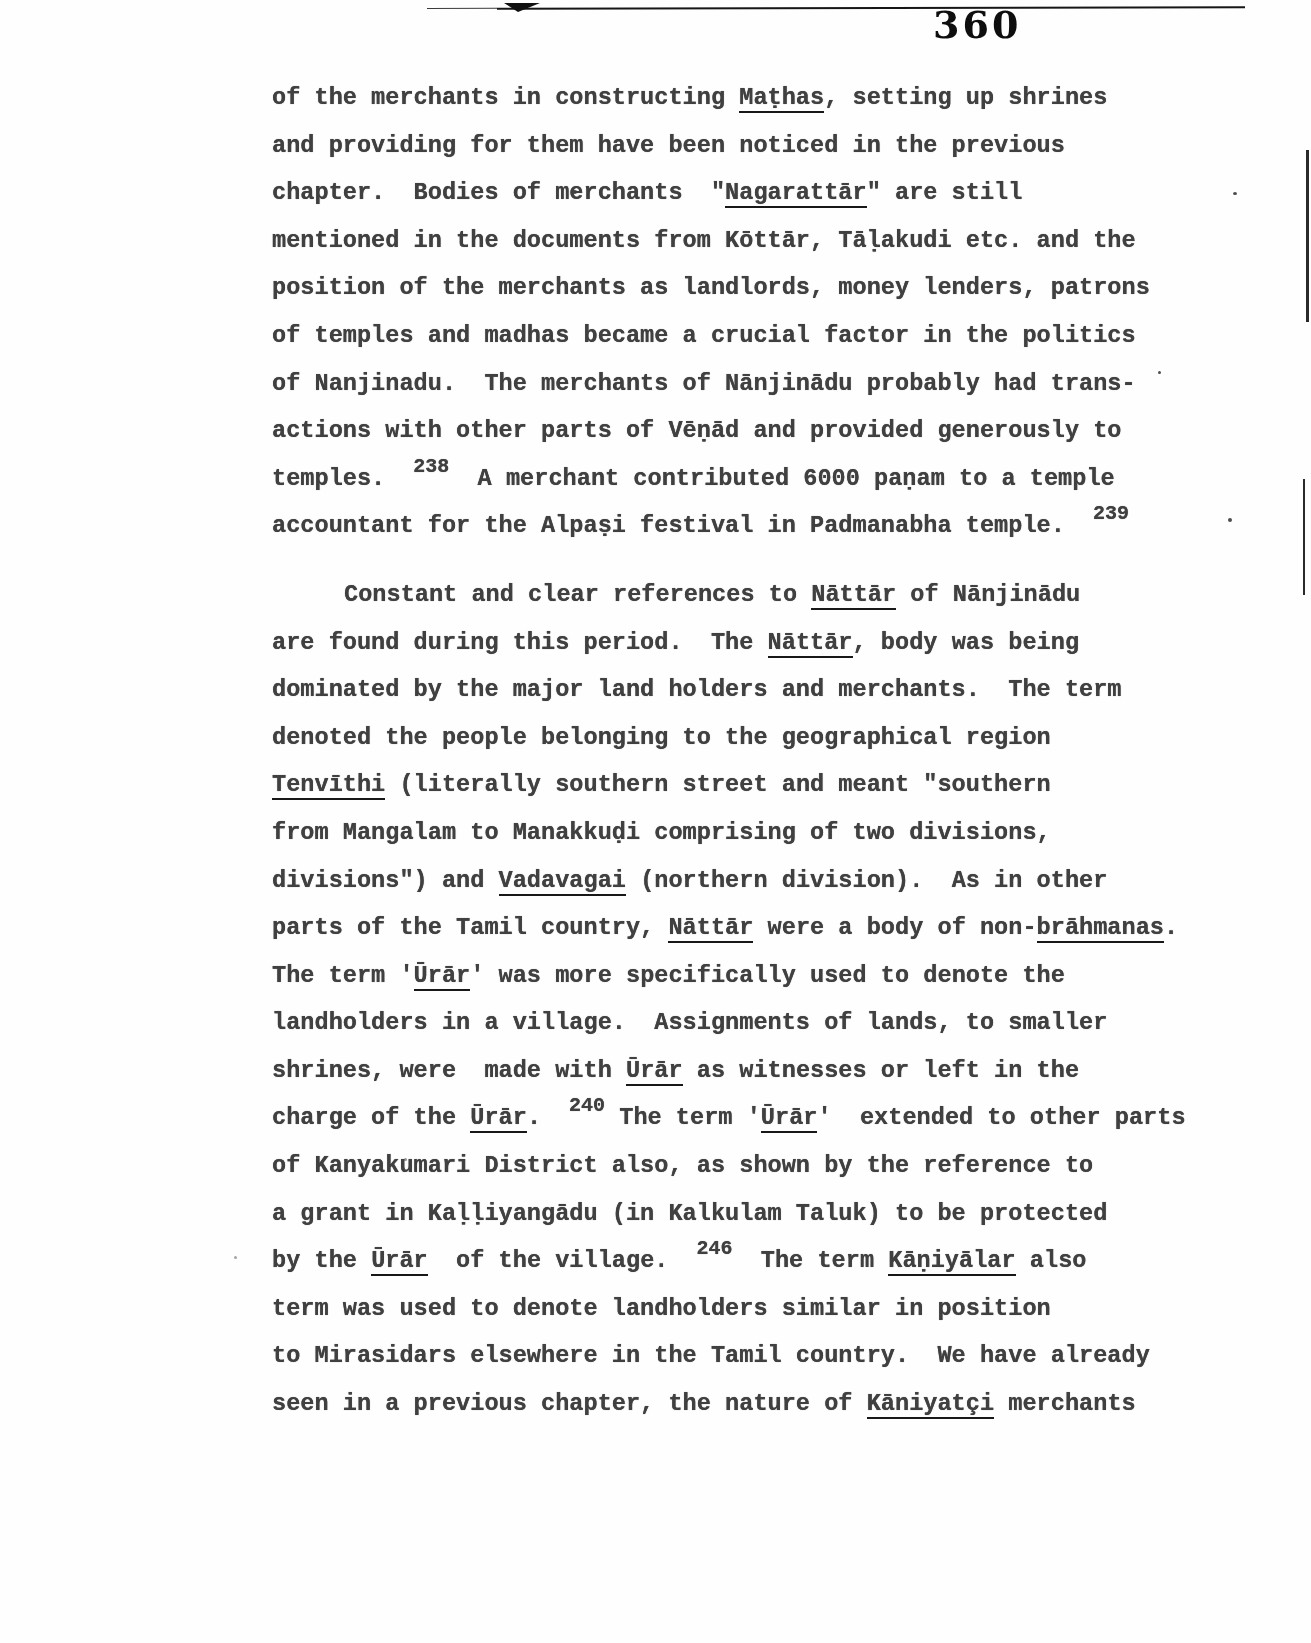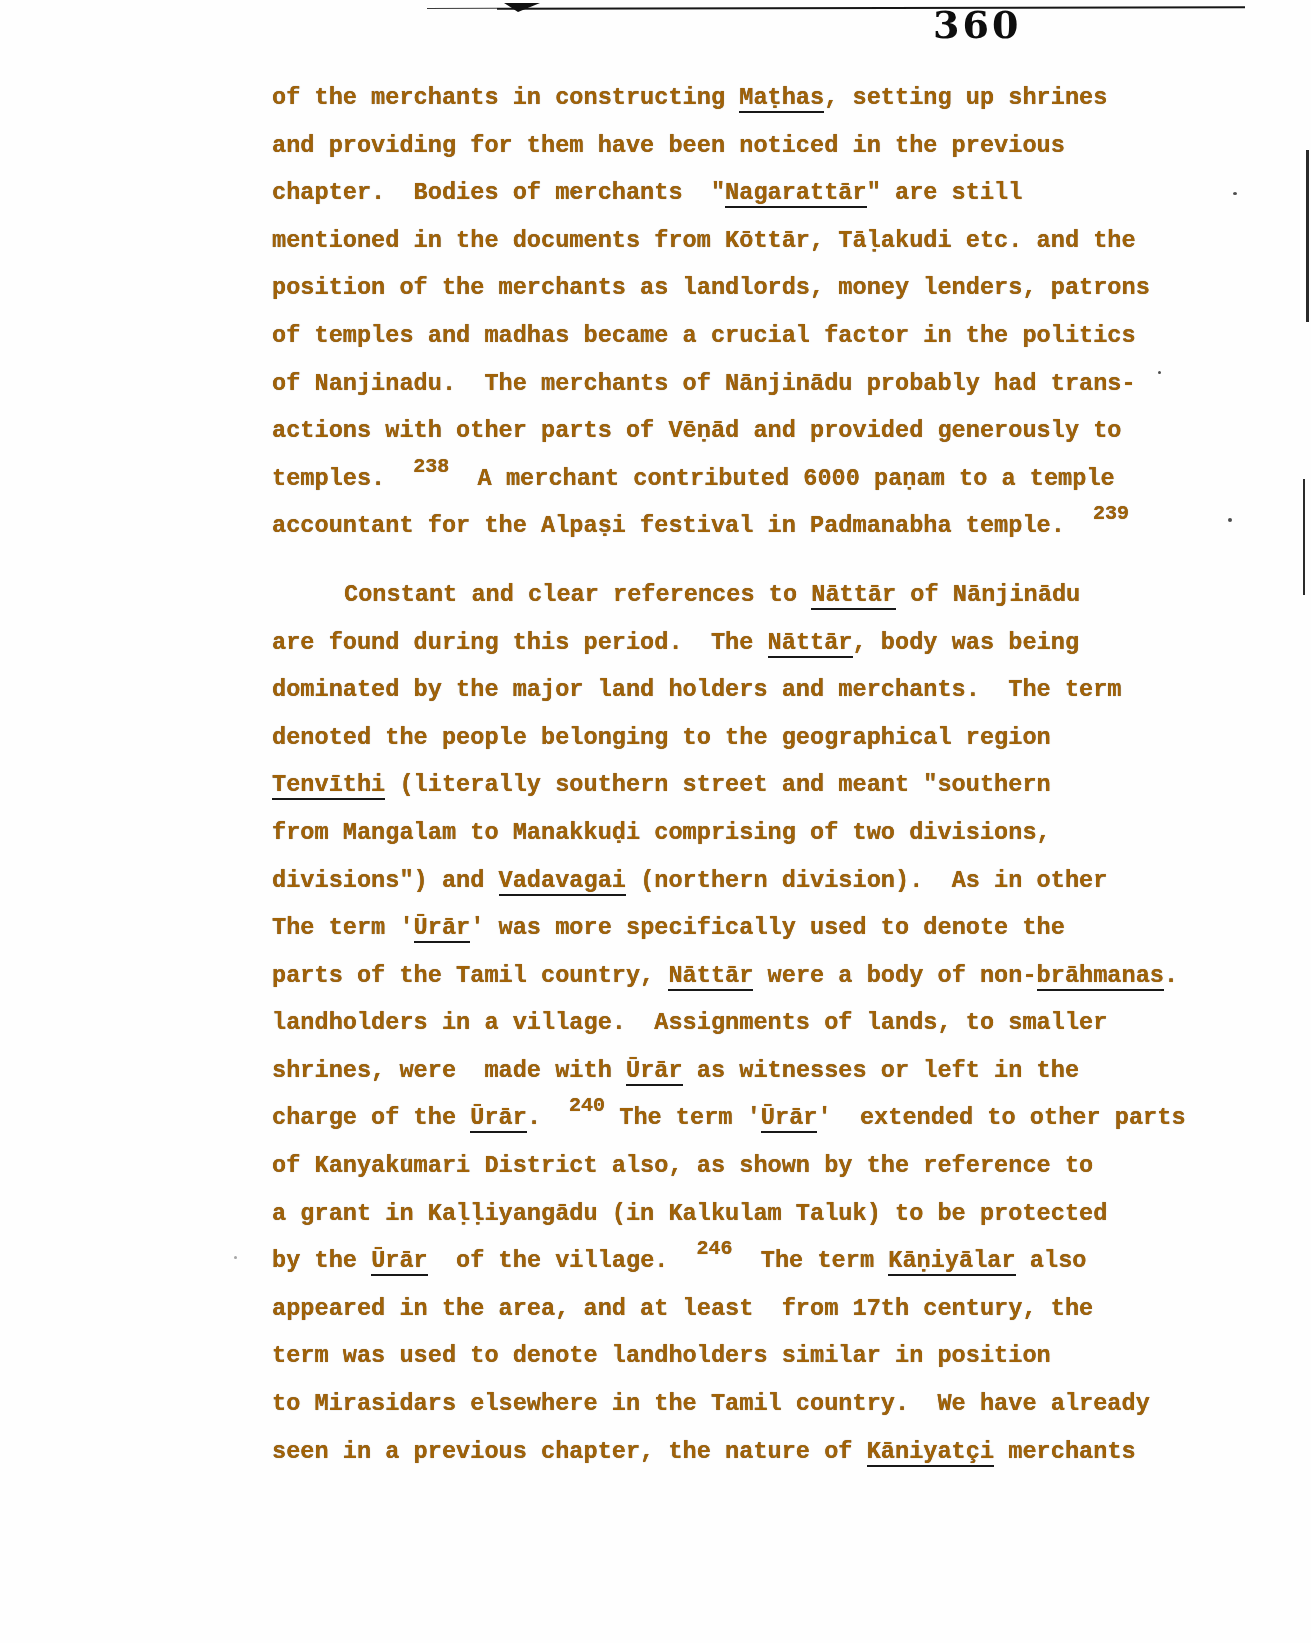--- a/index.html
+++ b/index.html
@@ -38,21 +38,21 @@
   
   .page-number{
     position:absolute;left:933px;top:2px;
     font-family:"DejaVu Serif","Liberation Serif",serif;
     font-weight:bold;font-size:38px;letter-spacing:3px;color:#0e0e0e;text-align:right;
   }
   
   .body-text{
     position:absolute;left:272px;top:74px;width:960px;
     font-size:23.6px;font-weight:bold;line-height:47.6px;
-    color:#a16207;
+    color:#404040;
     text-shadow:0 0 0.7px rgba(10,10,10,.75);
   }
   .para{margin:0;}
   .para + .para{margin-top:21px;}
   .para.indent .line:first-child{padding-left:72px;}
   .line{white-space:pre;height:47.6px;}
   .u{border-bottom:2.6px solid #181818;padding-bottom:0px;}
   .sup{font-size:20px;position:relative;top:-13px;letter-spacing:0;margin-left:28px;}
 </style>
 </head>
@@ -86,27 +86,26 @@
         <div class="line"><span>accountant for the Alpaṣi festival in Padmanabha temple.</span><span class="sup">239</span></div>
       </div>
       <div class="para indent">
         <div class="line"><span>Constant and clear references to </span><span class="u">Nāttār</span><span> of Nānjinādu</span></div>
         <div class="line"><span>are found during this period.  The </span><span class="u">Nāttār</span><span>, body was being</span></div>
         <div class="line"><span>dominated by the major land holders and merchants.  The term</span></div>
         <div class="line"><span>denoted the people belonging to the geographical region</span></div>
         <div class="line"><span class="u">Tenvīthi</span><span> (literally southern street and meant "southern</span></div>
         <div class="line"><span>from Mangalam to Manakkuḍi comprising of two divisions,</span></div>
         <div class="line"><span>divisions") and </span><span class="u">Vadavagai</span><span> (northern division).  As in other</span></div>
+        <div class="line"><span>parts of the Tamil country, </span><span class="u">Nāttār</span><span> were a body of non-</span><span class="u">brāhmanas</span><span>.</span></div>
         <div class="line"><span>The term '</span><span class="u">Ūrār</span><span>' was more specifically used to denote the</span></div>
-        <div class="line"><span>parts of the Tamil country, </span><span class="u">Nāttār</span><span> were a body of non-</span><span class="u">brāhmanas</span><span>.</span></div>
         <div class="line"><span>landholders in a village.  Assignments of lands, to smaller</span></div>
         <div class="line"><span>shrines, were  made with </span><span class="u">Ūrār</span><span> as witnesses or left in the</span></div>
         <div class="line"><span>charge of the </span><span class="u">Ūrār</span><span>.</span><span class="sup">240</span><span> The term '</span><span class="u">Ūrār</span><span>'  extended to other parts</span></div>
         <div class="line"><span>of Kanyakumari District also, as shown by the reference to</span></div>
         <div class="line"><span>a grant in Kaḷḷiyangādu (in Kalkulam Taluk) to be protected</span></div>
         <div class="line"><span>by the </span><span class="u">Ūrār</span><span>  of the village.</span><span class="sup">246</span><span>  The term </span><span class="u">Kāṇiyālar</span><span> also</span></div>
-        <div class="line"><span>appeared in the area, and at least  from 17th century, the</span></div>
         <div class="line"><span>term was used to denote landholders similar in position</span></div>
         <div class="line"><span>to Mirasidars elsewhere in the Tamil country.  We have already</span></div>
         <div class="line"><span>seen in a previous chapter, the nature of </span><span class="u">Kāniyatçi</span><span> merchants</span></div>
       </div>
     </div>
 </div>
 
 </body></html>

